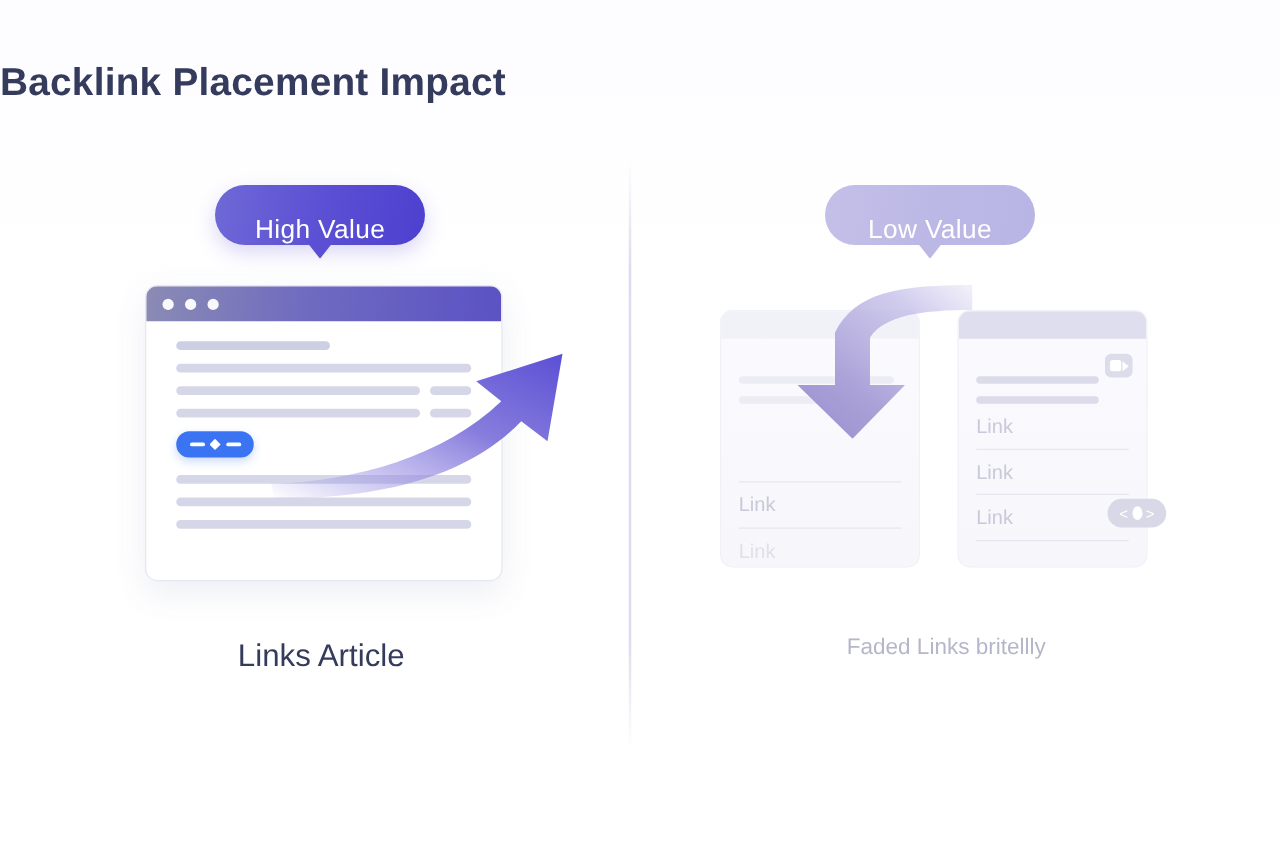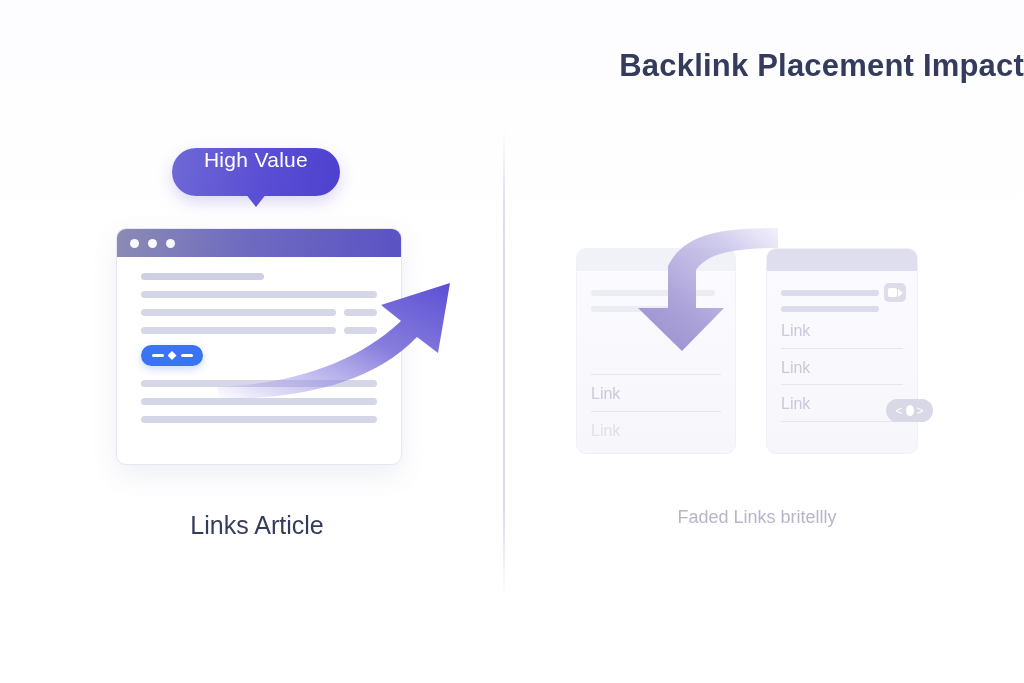--- a/index.html
+++ b/index.html
@@ -20,21 +20,21 @@
     inset: 0;
     background: linear-gradient(180deg, #fdfdff 0%, #ffffff 40%, #ffffff 100%);
   }
 
   
   .page-title {
     position: absolute;
     top: 48px;
     left: 0;
     width: 1024px;
-    text-align: right;
+    text-align: left;
     font-size: 31px;
     font-weight: bold;
     color: #343b5c;
     letter-spacing: 0.2px;
   }
 
   
   .divider {
     position: absolute;
     left: 503px;
@@ -43,21 +43,21 @@
     height: 470px;
     background: linear-gradient(180deg, rgba(220,220,238,0) 0%, #dcdcee 18%, #dcdcee 82%, rgba(220,220,238,0) 100%);
   }
 
   
   .badge {
     position: absolute;
     height: 48px;
     border-radius: 24px;
     display: flex;
-    align-items: flex-start;
+    align-items: flex-end;
     justify-content: center;
     color: #ffffff;
     font-size: 21px;
     letter-spacing: 0.3px;
   }
   .badge .tail {
     position: absolute;
     bottom: -11px;
     left: 50%;
     margin-left: -11px;
@@ -173,21 +173,21 @@
   }
   .panel-footer .panel-head { background: #f1f1f8; }
   .panel-sidebar {
     left: 766px;
     top: 248px;
     width: 150px;
     height: 204px;
   }
   .panel-sidebar .panel-head { background: #dedeee; }
 
-  .panel-body { position: relative; padding: 19px 14px 0 14px; }
+  .panel-body { position: relative; padding: 30px 14px 0 14px; }
 
   .fline {
     height: 6px;
     border-radius: 3px;
     background: #ececf4;
     margin-bottom: 10px;
   }
   .fline.w80 { width: 80%; }
   .fline.w95 { width: 95%; }
   .fline.dk { background: #dbdbe9; }
@@ -324,20 +324,24 @@
       <linearGradient id="gUp" x1="0" y1="1" x2="1" y2="0">
         <stop offset="0%" stop-color="#8d84e0" stop-opacity="0"></stop>
         <stop offset="22%" stop-color="#9a91e4" stop-opacity="0.45"></stop>
         <stop offset="58%" stop-color="#7d72da" stop-opacity="0.92"></stop>
         <stop offset="100%" stop-color="#5b4fd4" stop-opacity="1"></stop>
       </linearGradient>
     </defs>
     <path d="M2,112 C70,110 140,90 186,46 L166,30 L235,8 L223,78 L202,62 C154,112 76,124 4,124 Z" fill="url(#gUp)"></path>
   </svg>
 
+  <div class="badge badge-low">
+    <span>Low Value</span>
+    <span class="tail"></span>
+  </div>
 
   <div class="panel panel-footer">
     <div class="panel-head"></div>
     <div class="panel-body">
       <div class="fline w95"></div>
       <div class="fline w80"></div>
       <div style="height:52px"></div>
       <div class="rule"></div>
       <div class="flink">Link</div>
       <div class="rule"></div>

